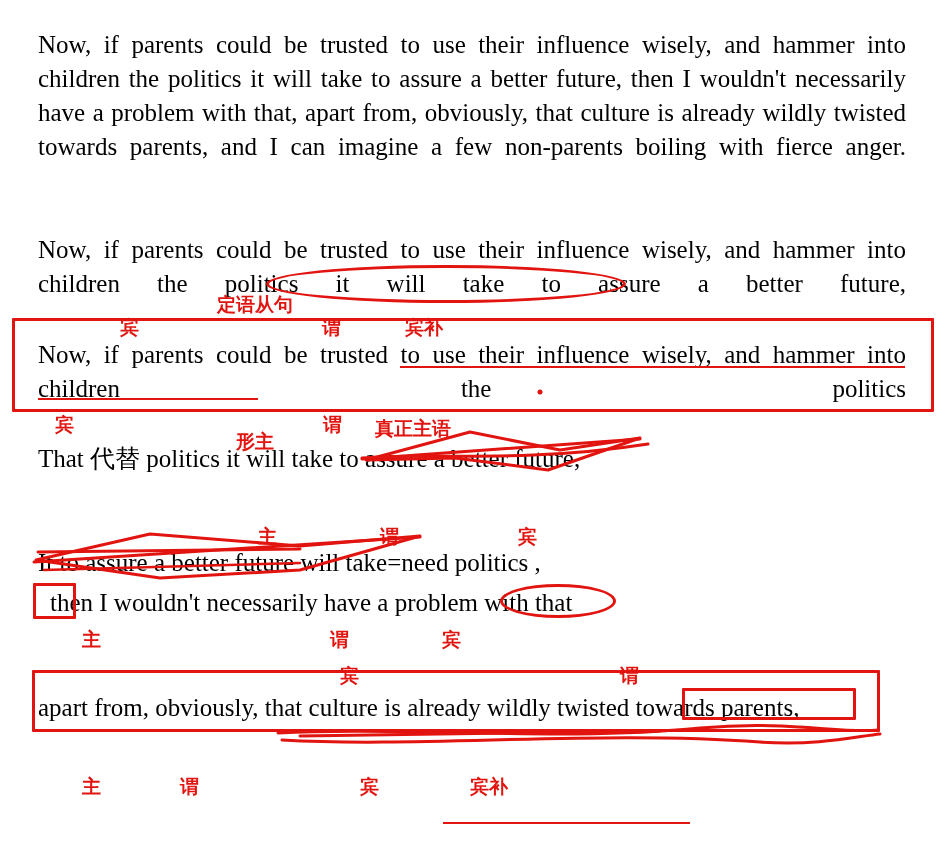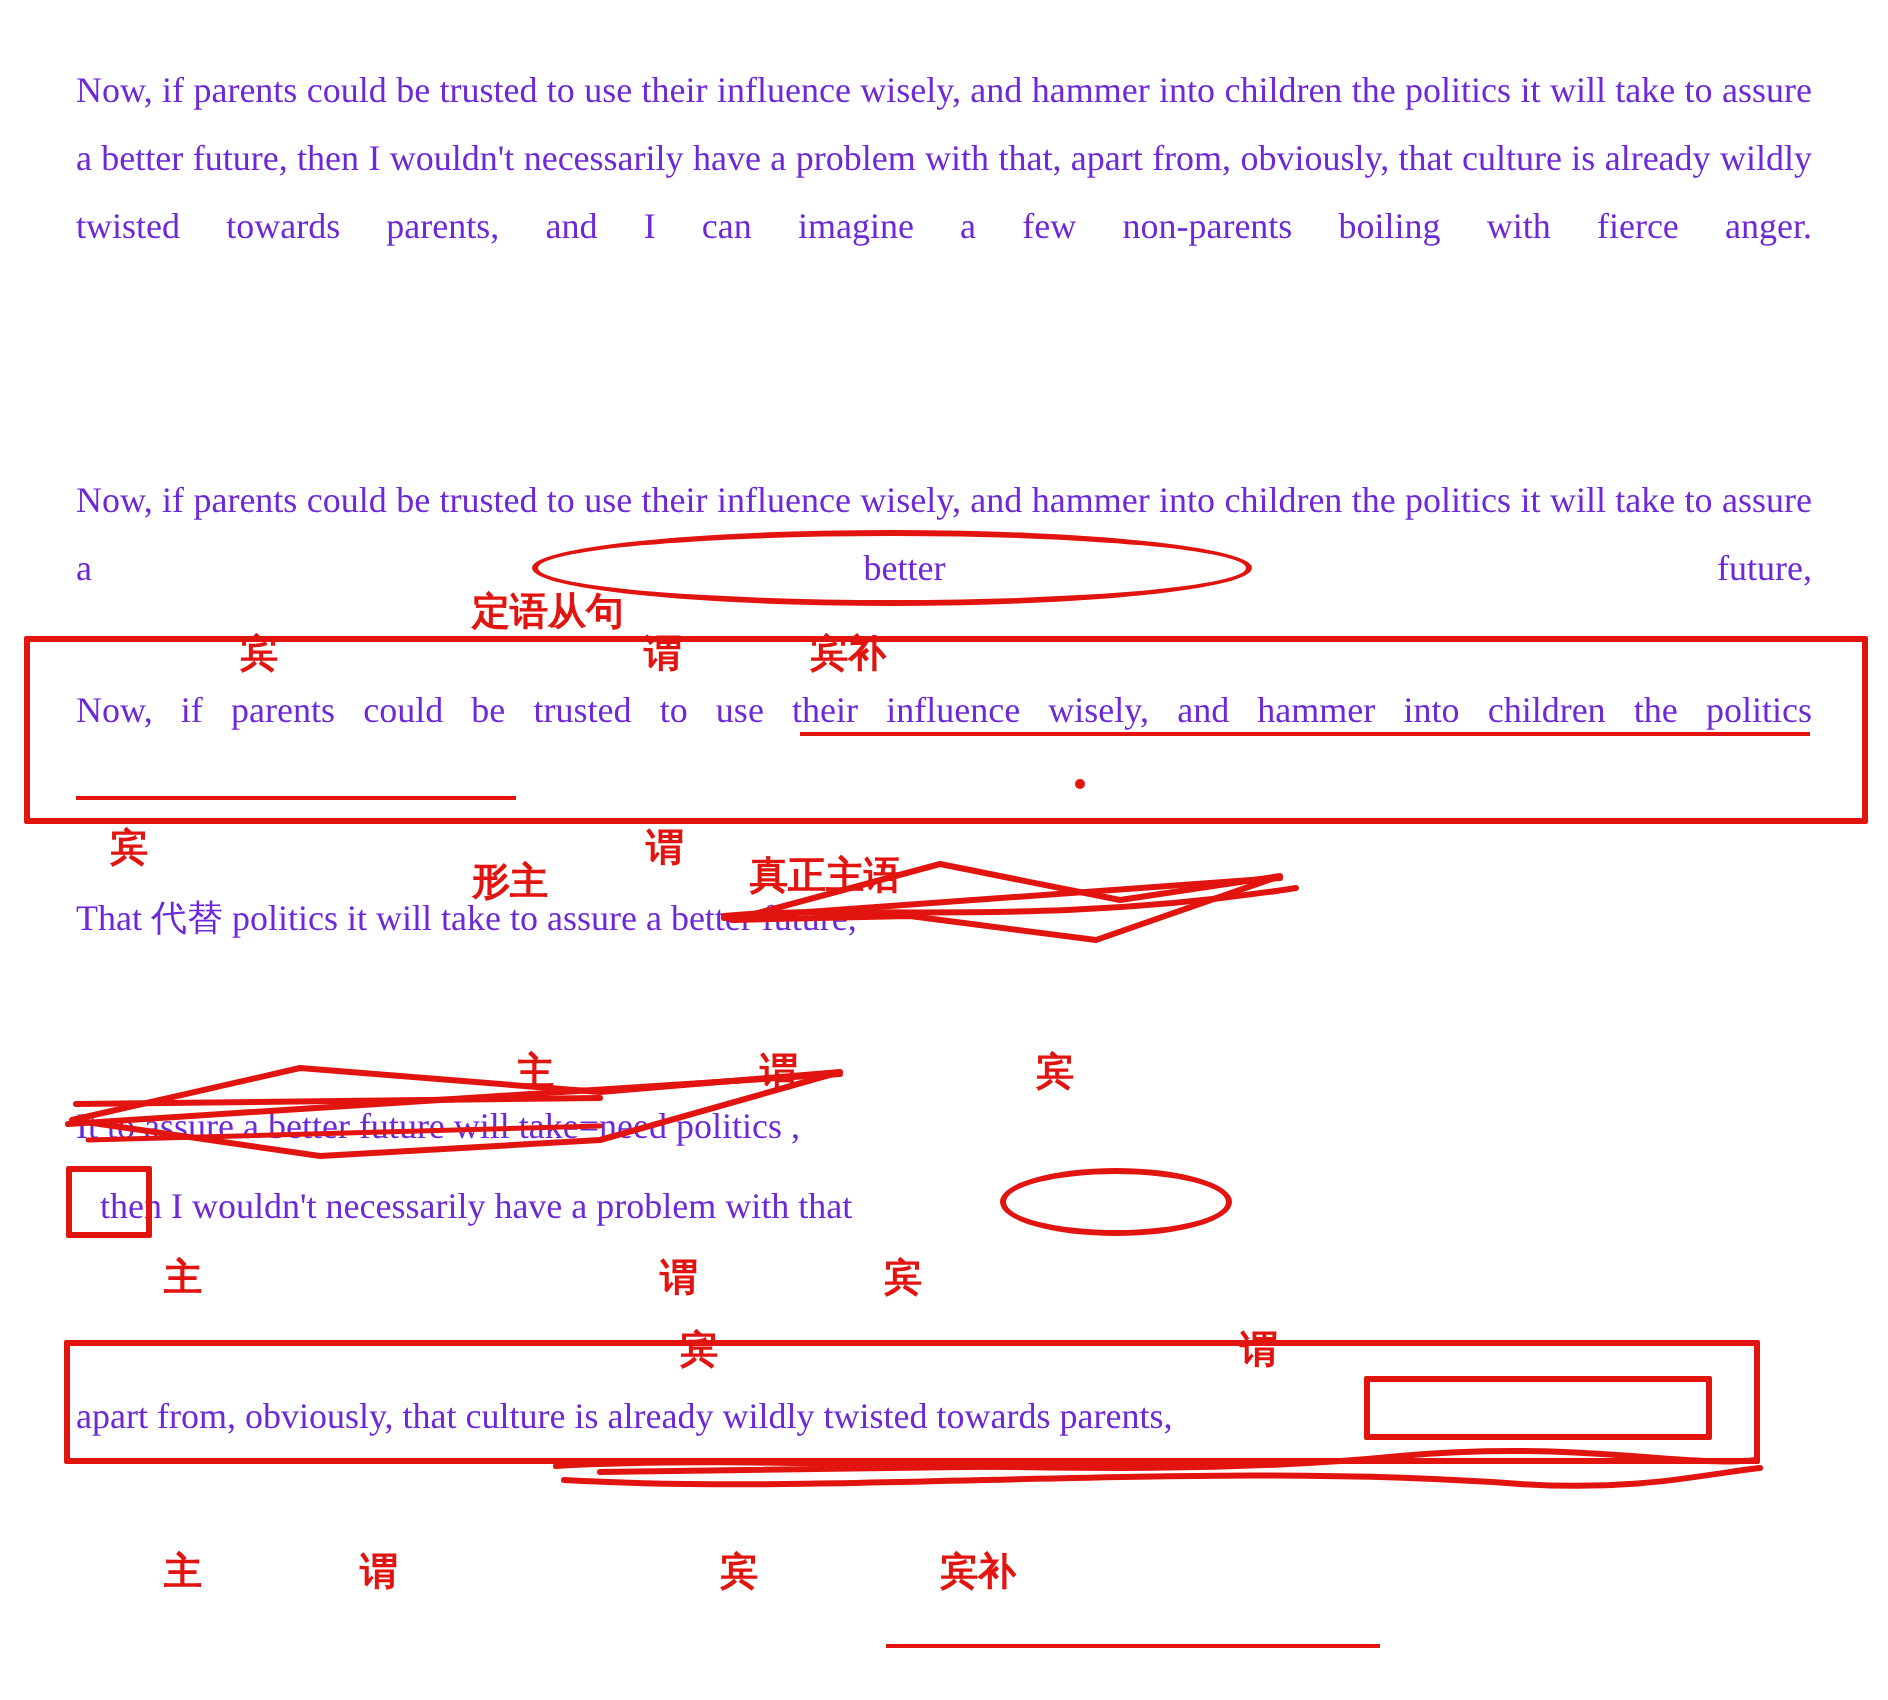--- a/index.html
+++ b/index.html
@@ -16,23 +16,23 @@
     overflow: hidden;
   }
   .page {
     position: relative;
     width: 944px;
     height: 850px;
   }
   .para {
     position: absolute;
     font-family: "Liberation Serif", serif;
-    font-size: 18px;
+    font-size: 25px;
     line-height: 34px;
-    color: #6d28d9;
+    color: #000000;
     white-space: nowrap;
   }
   .para.justify {
     white-space: normal;
     text-align: justify;
     text-align-last: justify;
   }
   .cn {
     position: absolute;
     color: #e2140f;
@@ -91,29 +91,29 @@
   <div class="para t4">That 代替  politics it will take to assure a better future,</div>
 
 
   <div class="para t6">It to assure a better future will take=need politics ,</div>
 
   <div class="para t7">then I wouldn't necessarily have a problem with that</div>
 
   <div class="para t8">apart from, obviously, that culture is already wildly twisted towards parents,</div>
 
 
-  <div class="cn" style="left:236px; top:297px;">定语从句</div>
+  <div class="cn" style="left:217px; top:297px;font-family:Liberation Mono, monospace;">定语从句</div>
   <div class="cn" style="left:120px; top:318px;">宾</div>
   <div class="cn" style="left:322px; top:318px;">谓</div>
   <div class="cn" style="left:405px; top:318px;">宾补</div>
 
   <div class="cn" style="left:55px;  top:415px;">宾</div>
   <div class="cn" style="left:236px; top:432px;">形主</div>
   <div class="cn" style="left:323px; top:415px;">谓</div>
-  <div class="cn" style="left:375px; top:429px;">真正主语</div>
+  <div class="cn" style="left:375px; top:419px;">真正主语</div>
 
   <div class="cn" style="left:258px; top:527px;">主</div>
   <div class="cn" style="left:380px; top:527px;">谓</div>
   <div class="cn" style="left:518px; top:527px;">宾</div>
 
   <div class="cn" style="left:82px;  top:630px;">主</div>
   <div class="cn" style="left:330px; top:630px;">谓</div>
   <div class="cn" style="left:442px; top:630px;">宾</div>
 
   <div class="cn" style="left:340px; top:666px;">宾</div>

